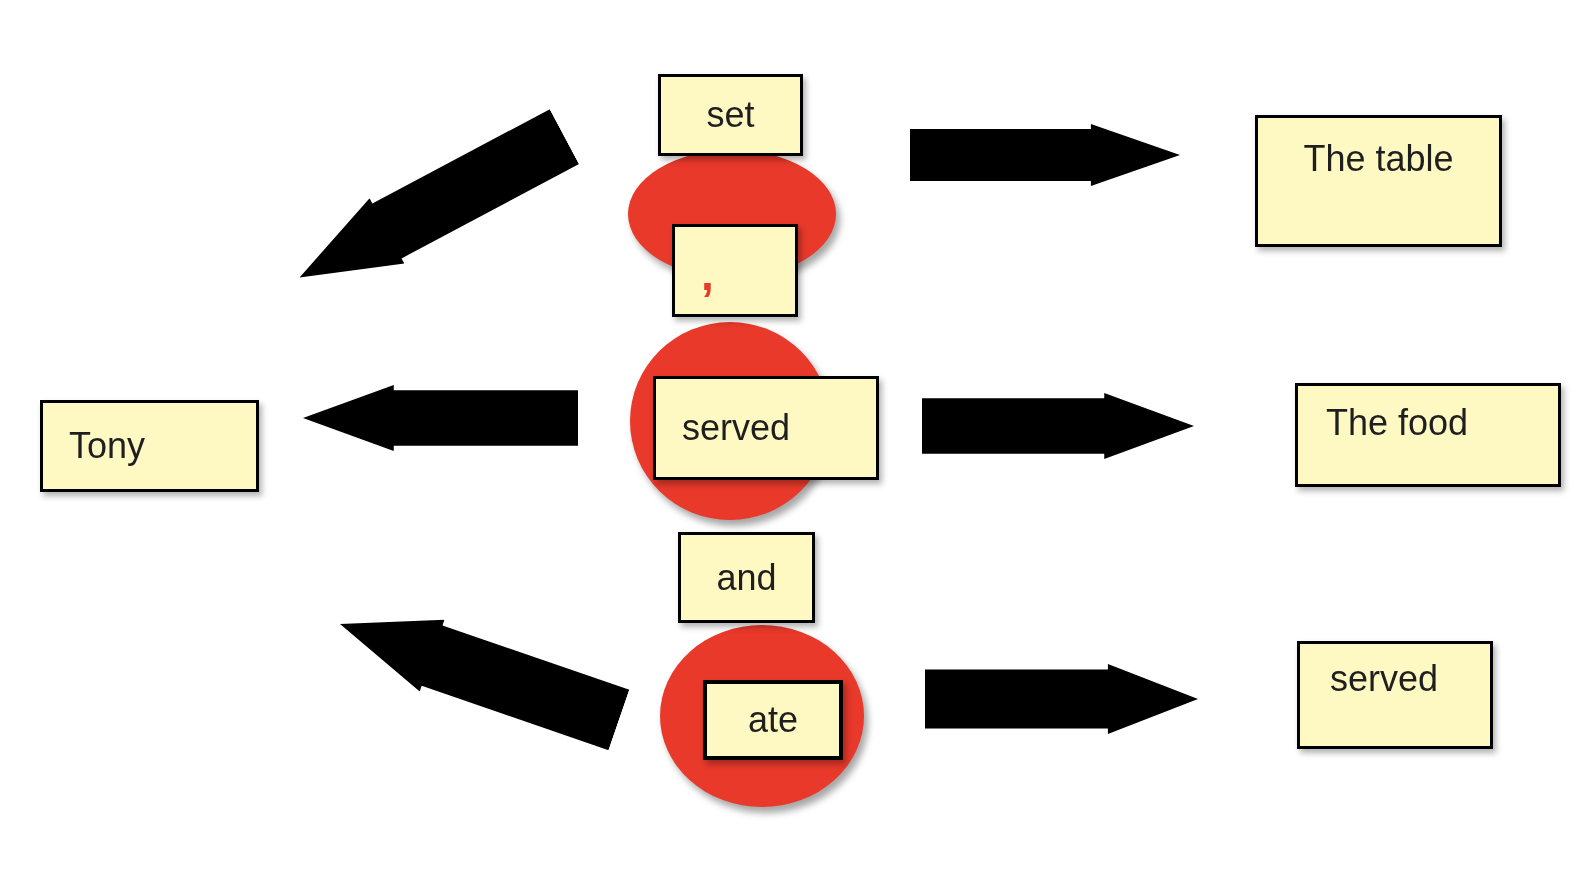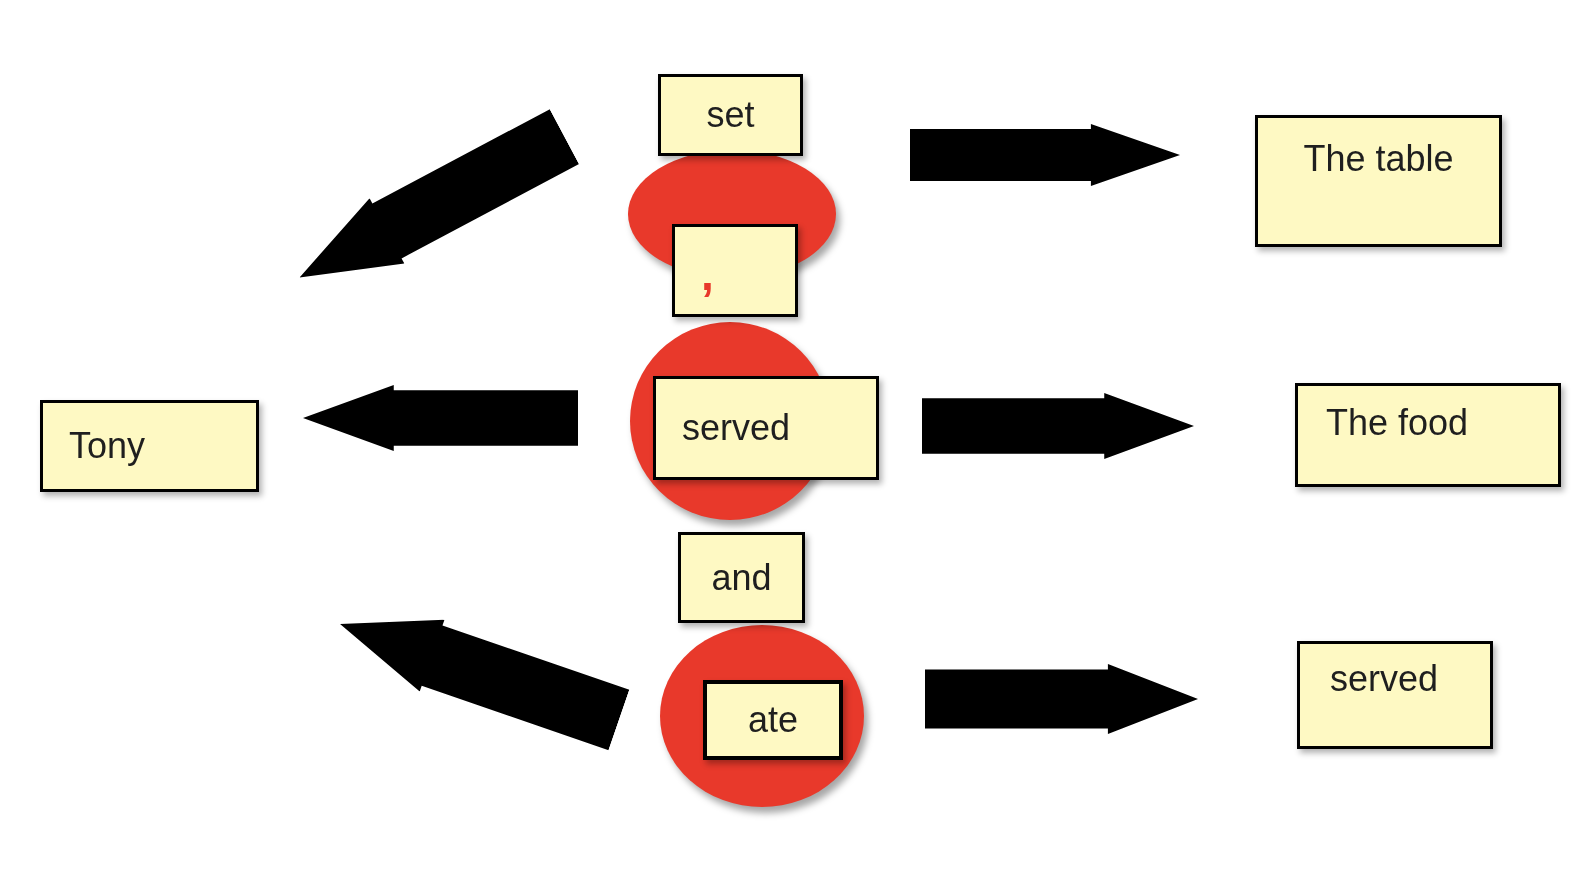--- a/index.html
+++ b/index.html
@@ -28,21 +28,21 @@
     display:flex;
     align-items:center;
     justify-content:center;
     box-sizing:border-box;
     z-index:3;
   }
   .box-tony   {left:40px;  top:400px; width:219px; height:92px; justify-content:flex-start; padding-left:26px;}
   .box-set    {left:658px; top:74px;  width:145px; height:82px;}
   .box-comma  {left:672px; top:224px; width:126px; height:93px;}
   .box-served {left:653px; top:376px; width:226px; height:104px; justify-content:flex-start; padding-left:26px;}
-  .box-and    {left:678px; top:532px; width:127px; height:91px;}
+  .box-and    {left:678px; top:532px; width:137px; height:91px;}
   .box-ate    {left:703px; top:680px; width:140px; height:80px; border-width:4px;}
   .box-table  {left:1255px;top:115px; width:247px; height:132px; align-items:flex-start; padding-top:20px;}
   .box-food   {left:1283px;top:383px; width:266px; height:104px; align-items:flex-start; justify-content:flex-start; padding-top:16px; padding-left:28px;margin-left:12px;}
   .box-dinner {left:1297px;top:641px; width:196px; height:108px; align-items:flex-start; justify-content:flex-start; padding-top:14px; padding-left:30px;}
 
   .comma-glyph{
     position:absolute;
     left:26px; top:24px;
     font-size:46px;
     font-weight:700;

